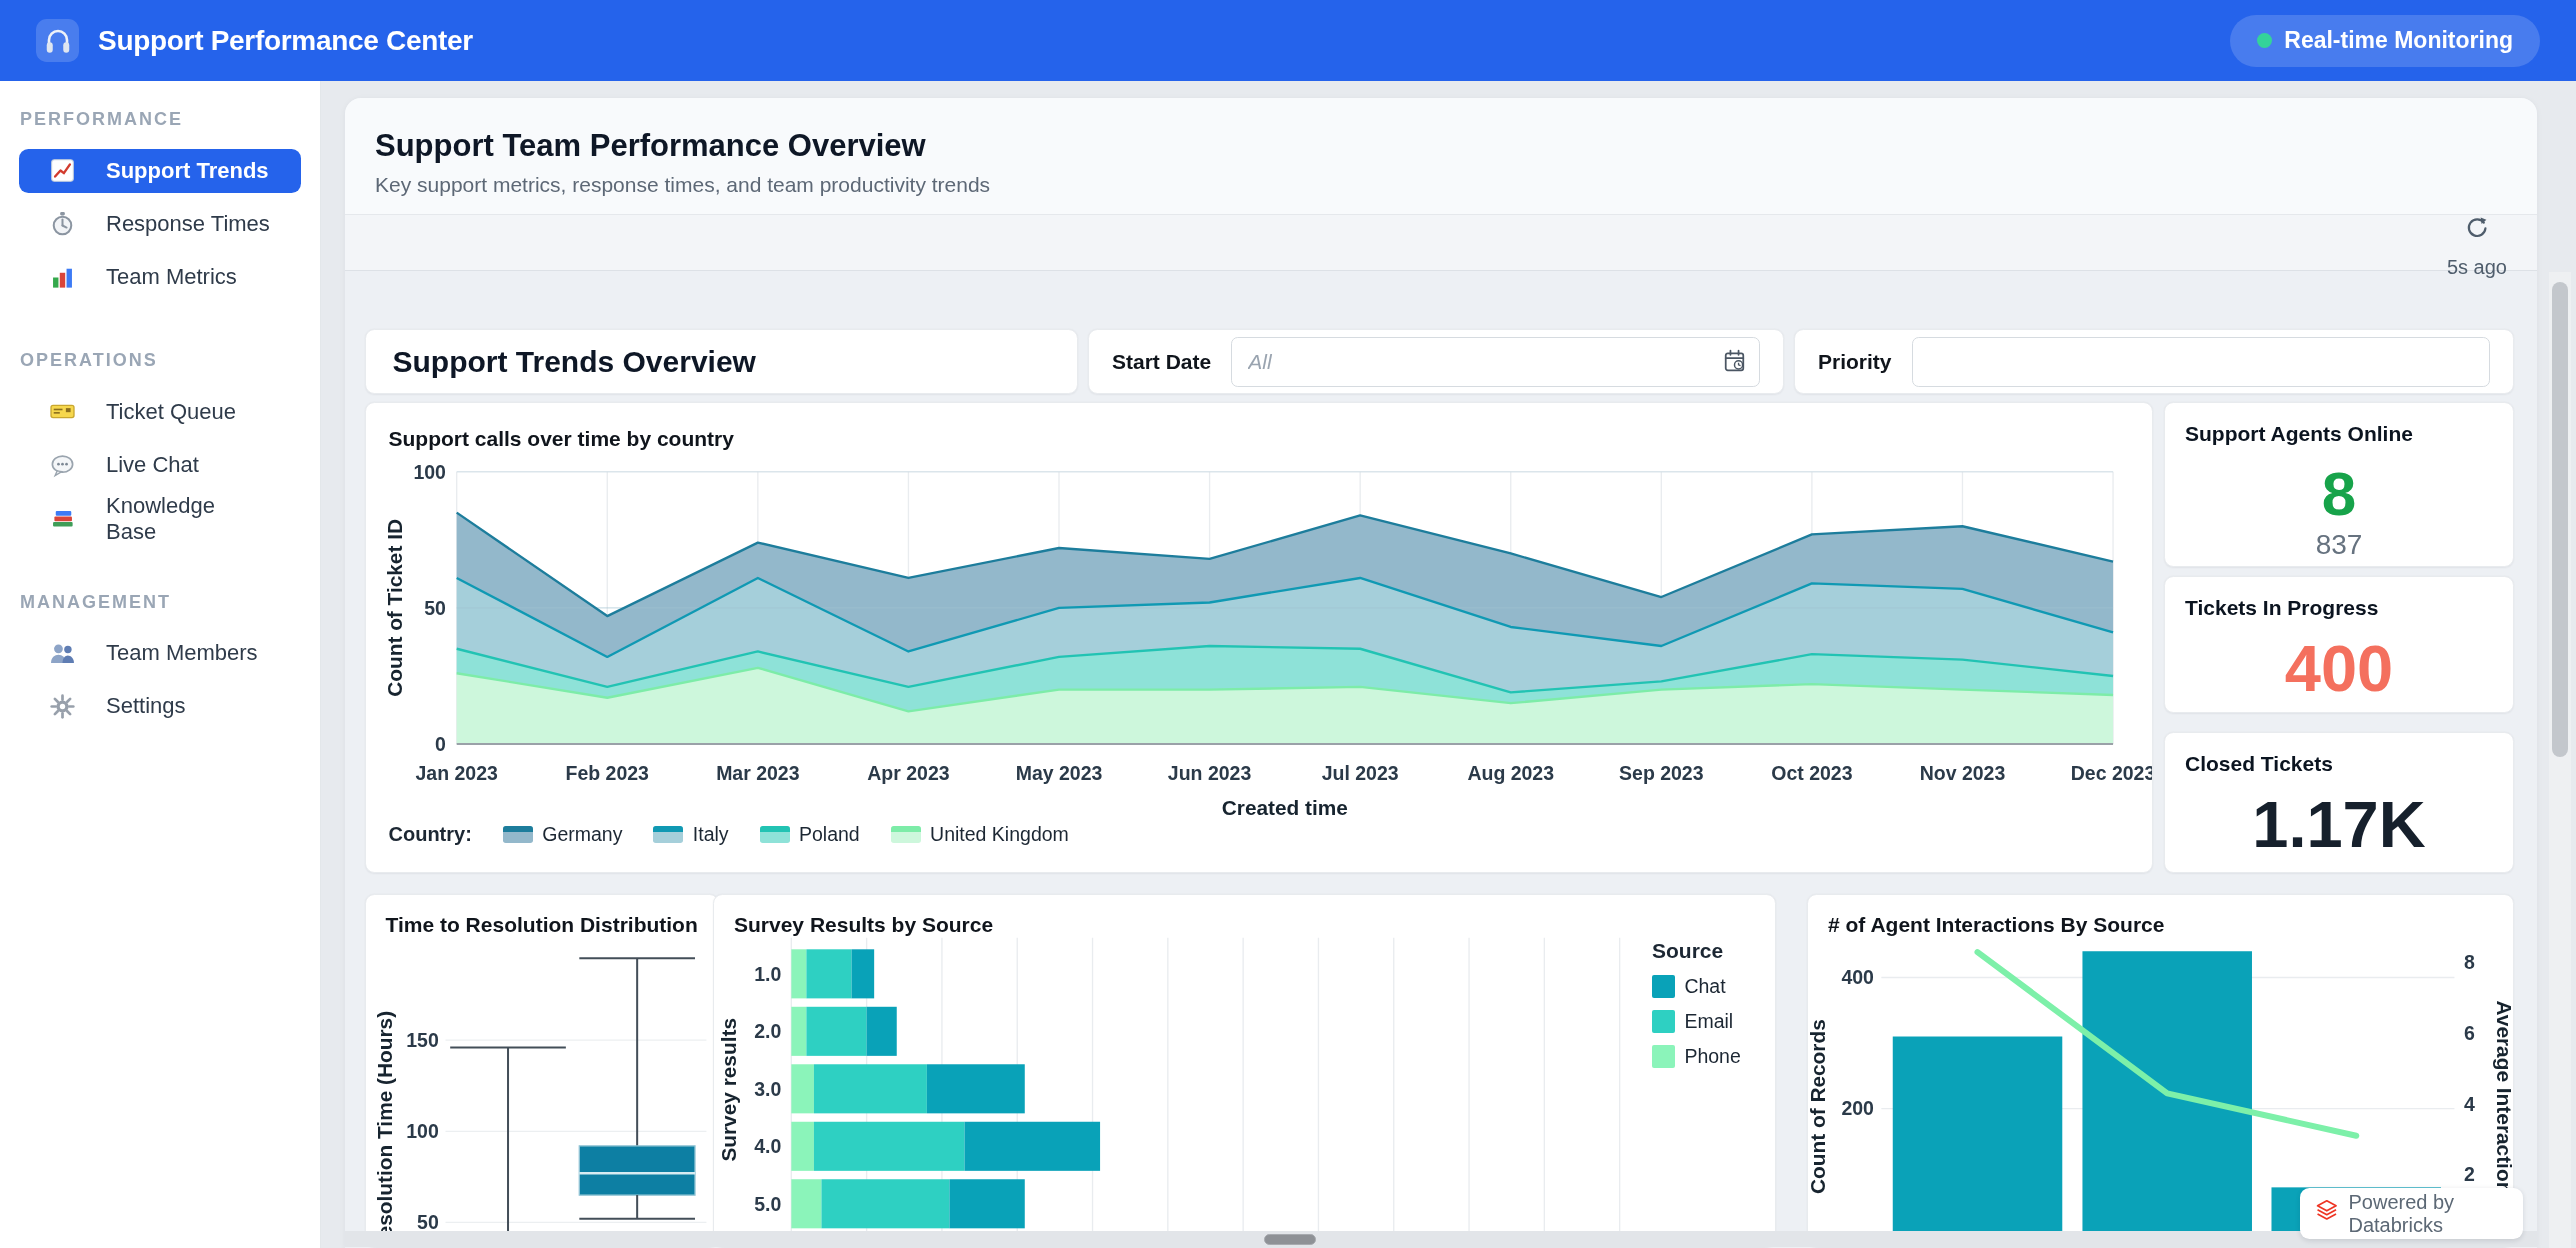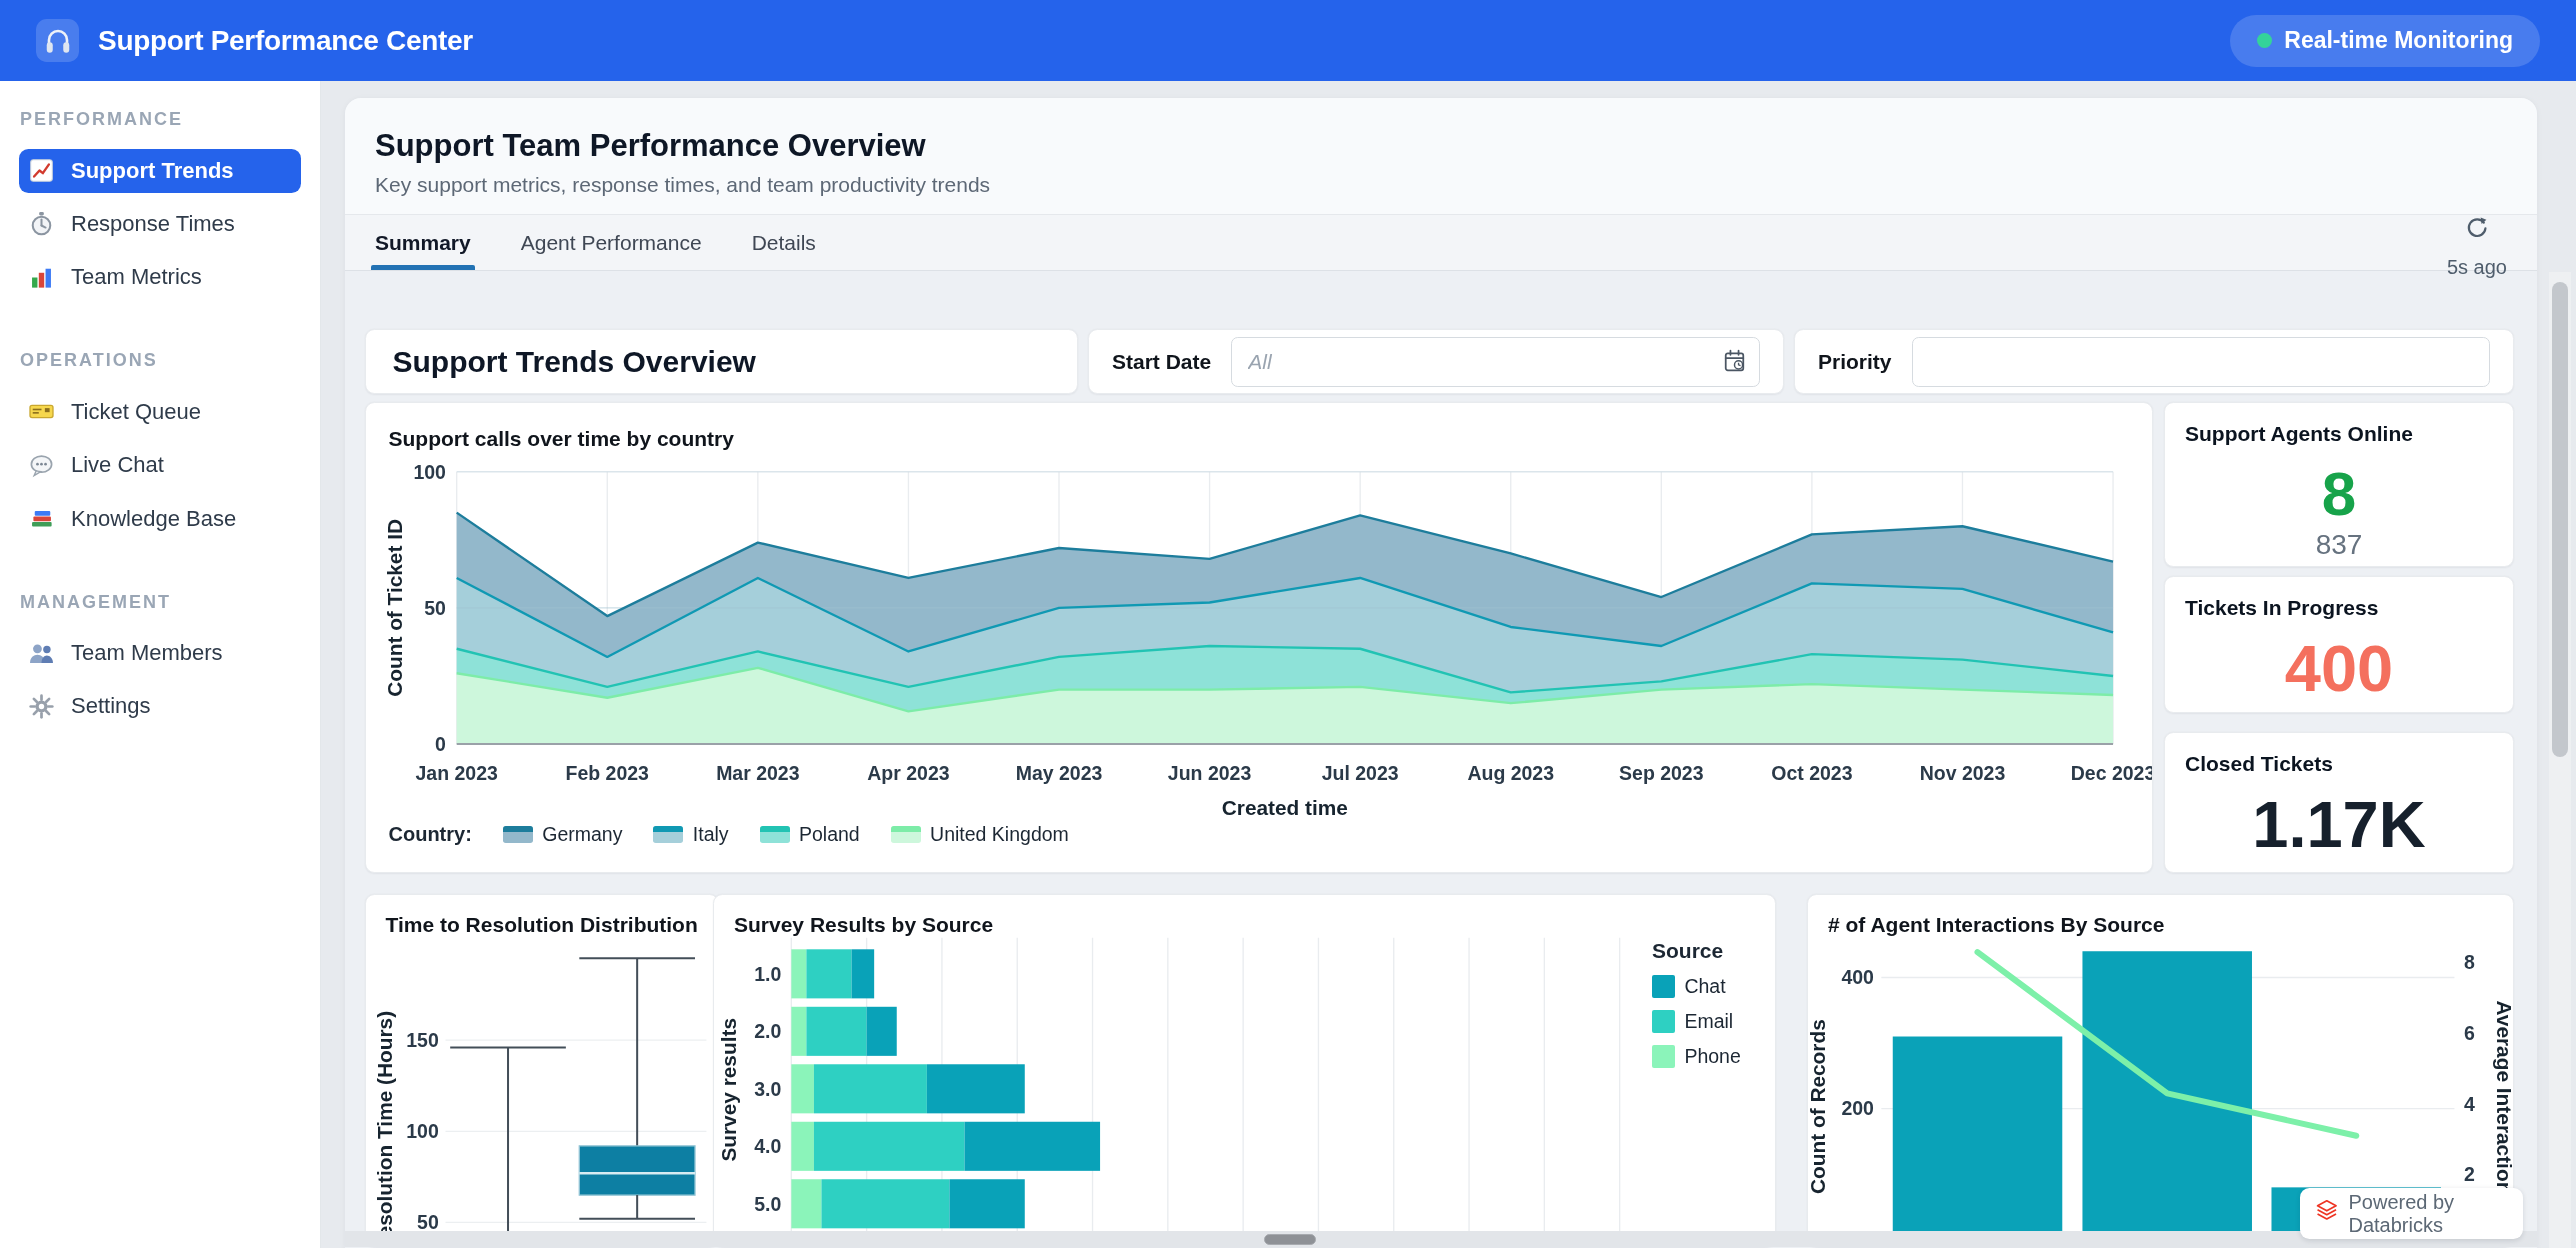--- a/index.html
+++ b/index.html
@@ -10,21 +10,21 @@
   .logo-box { width:43px; height:43px; border-radius:10.8px; background:rgba(255,255,255,.17); display:flex; align-items:center; justify-content:center; }
   .app-title { color:#fff; font-size:28px; font-weight:700; margin-left:19px; letter-spacing:-0.3px; }
   .rt-badge { margin-left:auto; height:52px; border-radius:27px; background:rgba(255,255,255,.16); display:flex; align-items:center; gap:12px; padding:0 27px; color:#fff; font-size:23px; font-weight:600; cursor:default; }
   .rt-dot { width:15px; height:15px; border-radius:50%; background:#34d399; }
 
   
   .sidebar { position:absolute; left:0; top:81px; width:321px; height:1168px; background:#ffffff; border-right:1.3px solid #e3e7ea; z-index:10; }
   .side-section { margin-top:27px; }
   .side-section + .side-section { margin-top:50px; }
   .side-label { height:23px; line-height:23px; margin:0 0 17.5px 20px; font-size:18px; font-weight:700; color:#9aa6b5; letter-spacing:2px; }
-  .side-item { height:44px; margin:0 19px 9.4px 19px; border-radius:9.4px; display:flex; align-items:center; gap:16px; padding:0 9px; font-size:22px; font-weight:500; color:#2f3b4a; cursor:pointer; }
+  .side-item { height:44px; margin:0 19px 9.4px 19px; border-radius:9.4px; display:flex; align-items:center; gap:30px; padding:0 30px; font-size:22px; font-weight:500; color:#2f3b4a; cursor:pointer; }
   .side-item.active { background:var(--accent,#2563eb); color:#fff; font-weight:600; }
   .side-icon { width:27px; height:27px; flex:0 0 27px; }
 
   
   .panel { position:absolute; left:345px; top:98px; width:2192px; height:1150px; border-radius:16px 16px 0 0; overflow:hidden; background:#edf0f4; box-shadow:0 1.3px 6.7px rgba(25,35,50,.05); }
   .panel-head { height:117px; background:#f8fafc; border-bottom:1.3px solid #e5e8ec; padding:30px 30px 8px 30px; }
   .page-title { font-size:31px; font-weight:700; color:#0e1726; }
   .page-subtitle { font-size:21px; color:#5d6876; margin-top:9.4px; }
   .tabbar { height:56px; background:#f3f5f8; border-bottom:1.3px solid #dde1e6; display:flex; align-items:stretch; padding:0 30px; }
   .tab { position:relative; display:flex; align-items:center; font-size:21px; color:#3f4754; margin-right:50px; cursor:pointer; }
@@ -181,25 +181,20 @@
       </div>
     </div>
   </nav>
 
 <section class="panel">
   <div class="panel-head">
     <div class="page-title">Support Team Performance Overview</div>
     <div class="page-subtitle">Key support metrics, response times, and team productivity trends</div>
   </div>
   <div class="tabbar">
-    <div id="tabs" style="display:flex">
-        <div class="tab active">Summary</div>
-        <div class="tab">Agent Performance</div>
-        <div class="tab">Details</div>
-      </div>
     <div class="refresh">
       <span class="icon-slot"><svg viewBox="0 0 40 40" width="25.6" height="25.6">
             <path d="M31 12 A13 13 0 1 0 33.5 21" fill="none" stroke="#4f5d6c" stroke-width="3.4" stroke-linecap="round"></path>
             <polygon points="26,4 35,7.5 27.5,14" fill="#4f5d6c"></polygon>
           </svg></span>
       <span>5s ago</span>
     </div>
   </div>
 
   <div class="dash">

